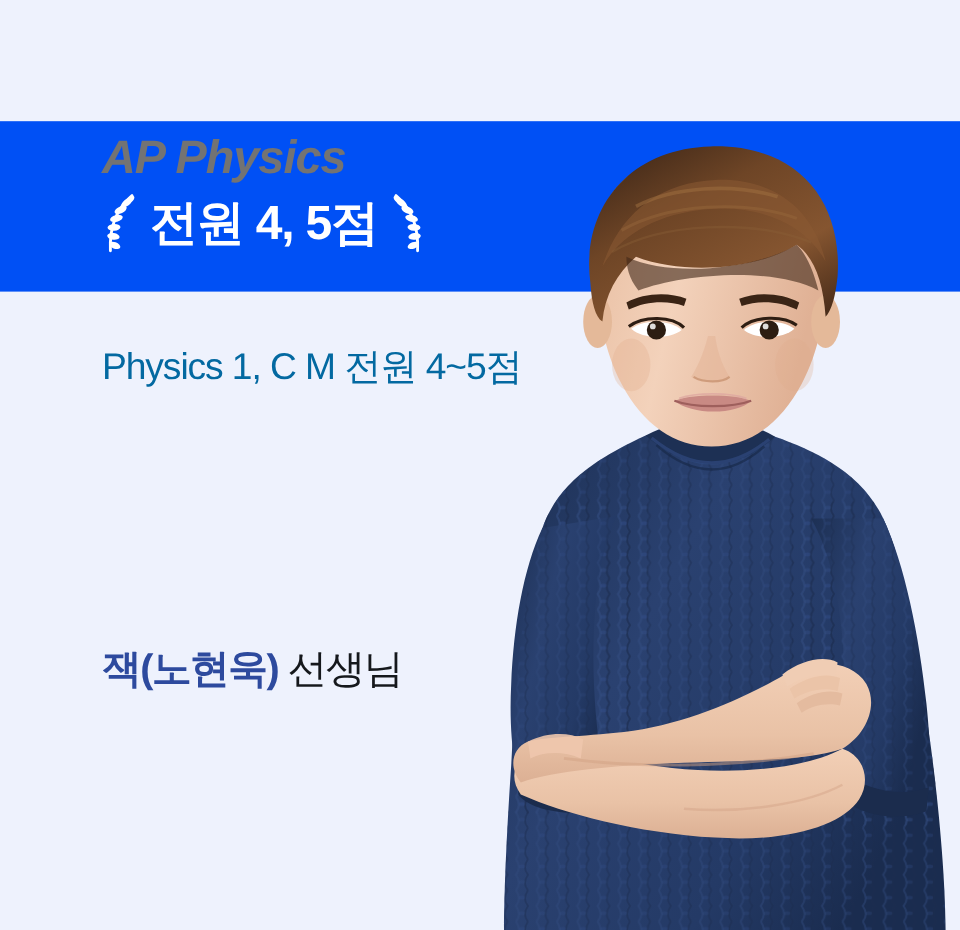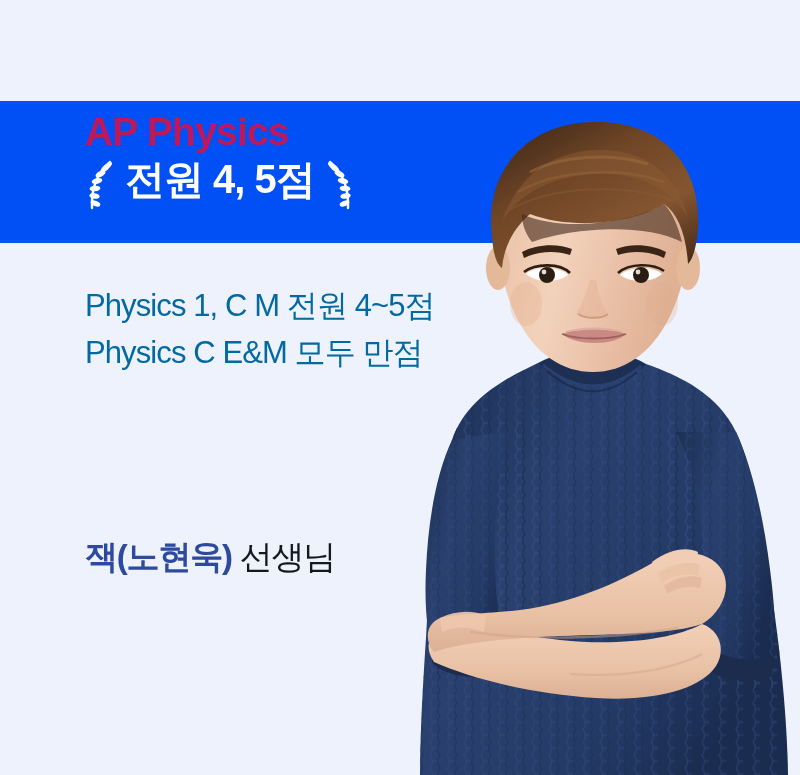--- a/index.html
+++ b/index.html
@@ -36,29 +36,31 @@
     position: absolute;
     left: 85px;
     top: 110px;
     z-index: 3;
     width: 420px;
   }
 
   .banner-title {
     font-size: 39px;
     font-weight: 700;
-    color: #be185d;
+    color: #737373;
     letter-spacing: -0.8px;
     line-height: 1.12;
     margin: 0;
     white-space: nowrap;
+    font-style: italic;
   }
 
   .banner-subtitle-row {
     display: flex;
+    align-items: center;
     margin-top: 5px;
     height: 54px;
   }
 
   .banner-subtitle {
     font-size: 40px;
     font-weight: 700;
     color: #ffffff;
     letter-spacing: -1px;
     line-height: 1;
@@ -285,20 +287,19 @@
         <ellipse cx="10" cy="29.5" rx="5.4" ry="2.8" fill="#ffffff" transform="rotate(-4 10 29.5)"></ellipse>
         <ellipse cx="9.5" cy="37" rx="5.2" ry="2.8" fill="#ffffff" transform="rotate(8 9.5 37)"></ellipse>
         <ellipse cx="10.5" cy="44.5" rx="5" ry="2.7" fill="#ffffff" transform="rotate(20 10.5 44.5)"></ellipse>
         <ellipse cx="24" cy="6" rx="3.6" ry="2.1" fill="#ffffff" transform="rotate(-48 24 6)"></ellipse>
       </svg>
     </div>
   </div>
 
   <div class="body-copy">
     <p class="body-line">Physics 1, C M 전원 4~5점</p>
-    <p class="body-line">Physics C E&amp;M 모두 만점</p>
   </div>
 
   <div class="teacher-line">
     <span class="teacher-name">잭(노현욱)</span><span class="teacher-suffix"> 선생님</span>
   </div>
 
 </div>
 
 </body></html>

